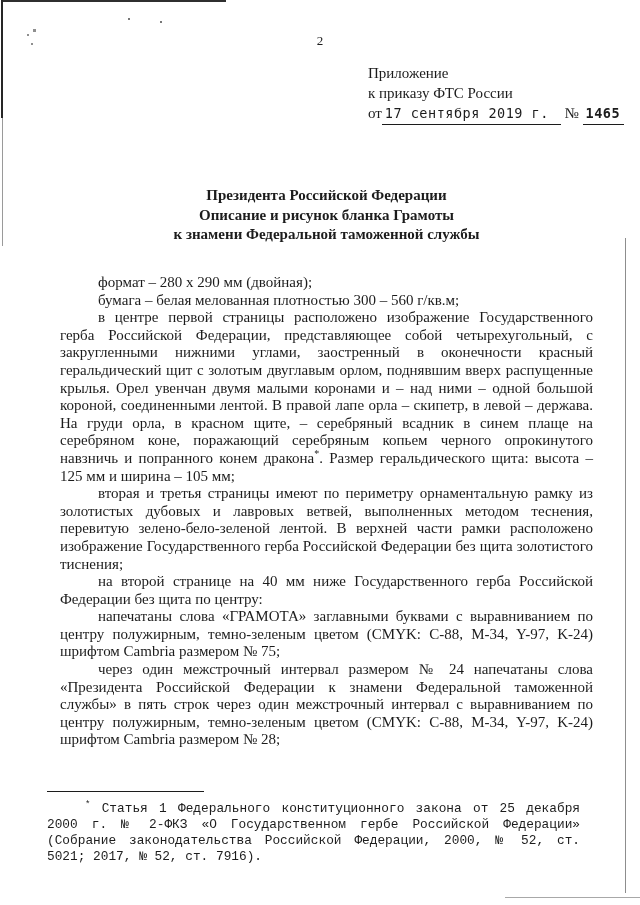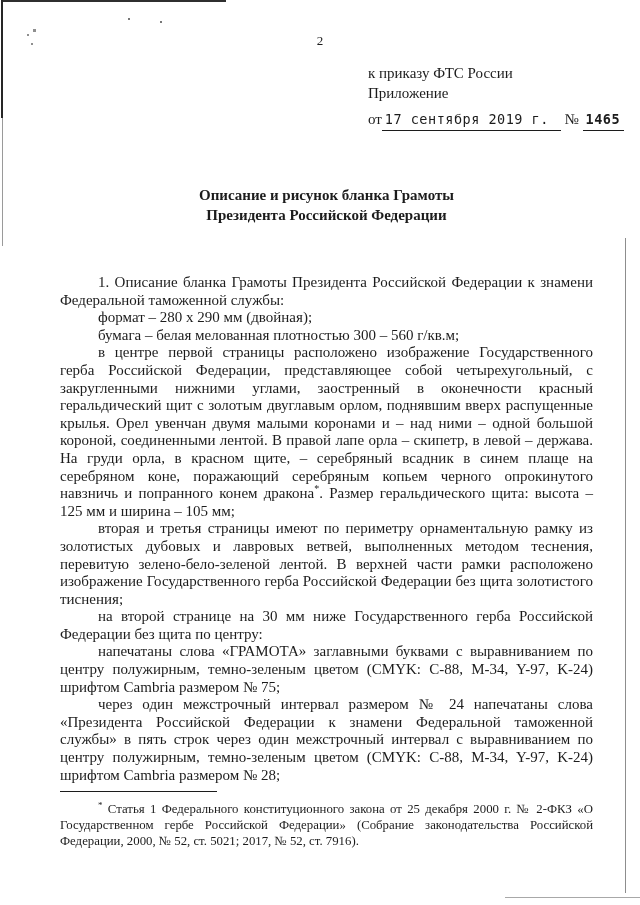--- a/index.html
+++ b/index.html
@@ -42,21 +42,20 @@
     position: absolute;
     left: 368px; top: 63px;
     font-size: 15px;
     line-height: 20px;
     white-space: nowrap;
   }
   .appendix .typed {
     font-family: "DejaVu Sans Mono", monospace;
     font-size: 13.5px;
     letter-spacing: 0.5px;
-    margin-top: 6px;
   }
   .appendix .u-date {
     display: inline-block;
     border-bottom: 1.5px solid #1c1c1c;
     padding: 0 12px 1px 3px;
   }
   .appendix .u-num {
     display: inline-block;
     border-bottom: 1.5px solid #1c1c1c;
     padding: 0 4px 1px 3px;
@@ -86,21 +85,21 @@
     text-indent: 38px;
   }
   .para sup {
     font-size: 10px;
     line-height: 0;
   }
 
   
   .footnote-block {
     position: absolute;
-    left: 60px; top: 791px; width: 533px;
+    left: 47px; top: 791px; width: 533px; font-family: Liberation Mono, monospace;
   }
   .footnote-rule {
     width: 157px; height: 0;
     border-top: 1.5px solid #1c1c1c;
     margin-bottom: 9px;
   }
   .footnote-text {
     font-size: 12.8px;
     line-height: 16px;
     text-align: justify;
@@ -121,37 +120,37 @@
   <div class="artifact a-bottom-right"></div>
   <div class="speck s1"></div>
   <div class="speck s2"></div>
   <div class="speck s3"></div>
   <div class="speck s4"></div>
   <div class="speck s5"></div>
 
   <div class="page-number">2</div>
 
   <div class="appendix">
+    <div>Приложение</div>
     <div>к приказу ФТС России</div>
-    <div>Приложение</div>
     <div><span>от</span><span class="typed u-date">17 сентября 2019 г.</span> <span>№</span> <span class="typed u-num">1465</span></div>
   </div>
 
   <div class="doc-title">
+    <div>Президента Российской Федерации</div>
     <div>Описание и рисунок бланка Грамоты</div>
-    <div>Президента Российской Федерации</div>
+    <div>к знамени Федеральной таможенной службы</div>
   </div>
 
   <div class="body-text">
-    <p class="para">1. Описание бланка Грамоты Президента Российской Федерации к знамени Федеральной таможенной службы:</p>
     <p class="para">формат – 280 х 290 мм (двойная);</p>
     <p class="para">бумага – белая мелованная плотностью 300 – 560 г/кв.м;</p>
     <p class="para"><span>в центре первой страницы расположено изображение Государственного герба Российской Федерации, представляющее собой четырехугольный, с закругленными нижними углами, заостренный в оконечности красный геральдический щит с золотым двуглавым орлом, поднявшим вверх распущенные крылья. Орел увенчан двумя малыми коронами и – над ними – одной большой короной, соединенными лентой. В правой лапе орла – скипетр, в левой – держава. На груди орла, в красном щите, – серебряный всадник в синем плаще на серебряном коне, поражающий серебряным копьем черного опрокинутого навзничь и попранного конем дракона</span><sup>*</sup><span>. Размер геральдического щита: высота – 125 мм и ширина – 105 мм;</span></p>
     <p class="para">вторая и третья страницы имеют по периметру орнаментальную рамку из золотистых дубовых и лавровых ветвей, выполненных методом теснения, перевитую зелено-бело-зеленой лентой. В верхней части рамки расположено изображение Государственного герба Российской Федерации без щита золотистого тиснения;</p>
-    <p class="para">на второй странице на 30 мм ниже Государственного герба Российской Федерации без щита по центру:</p>
+    <p class="para">на второй странице на 40 мм ниже Государственного герба Российской Федерации без щита по центру:</p>
     <p class="para">напечатаны слова «ГРАМОТА» заглавными буквами с выравниванием по центру полужирным, темно-зеленым цветом (CMYK: C-88, M-34, Y-97, K-24) шрифтом Cambria размером № 75;</p>
     <p class="para">через один межстрочный интервал размером № 24 напечатаны слова «Президента Российской Федерации к знамени Федеральной таможенной службы» в пять строк через один межстрочный интервал с выравниванием по центру полужирным, темно-зеленым цветом (CMYK: C-88, M-34, Y-97, K-24) шрифтом Cambria размером № 28;</p>
   </div>
 
   <div class="footnote-block">
     <div class="footnote-rule"></div>
     <p class="footnote-text"><sup>*</sup><span> Статья 1 Федерального конституционного закона от 25 декабря 2000 г. № 2-ФКЗ «О Государственном гербе Российской Федерации» (Собрание законодательства Российской Федерации, 2000, № 52, ст. 5021; 2017, № 52, ст. 7916).</span></p>
   </div>
 
 </div>

